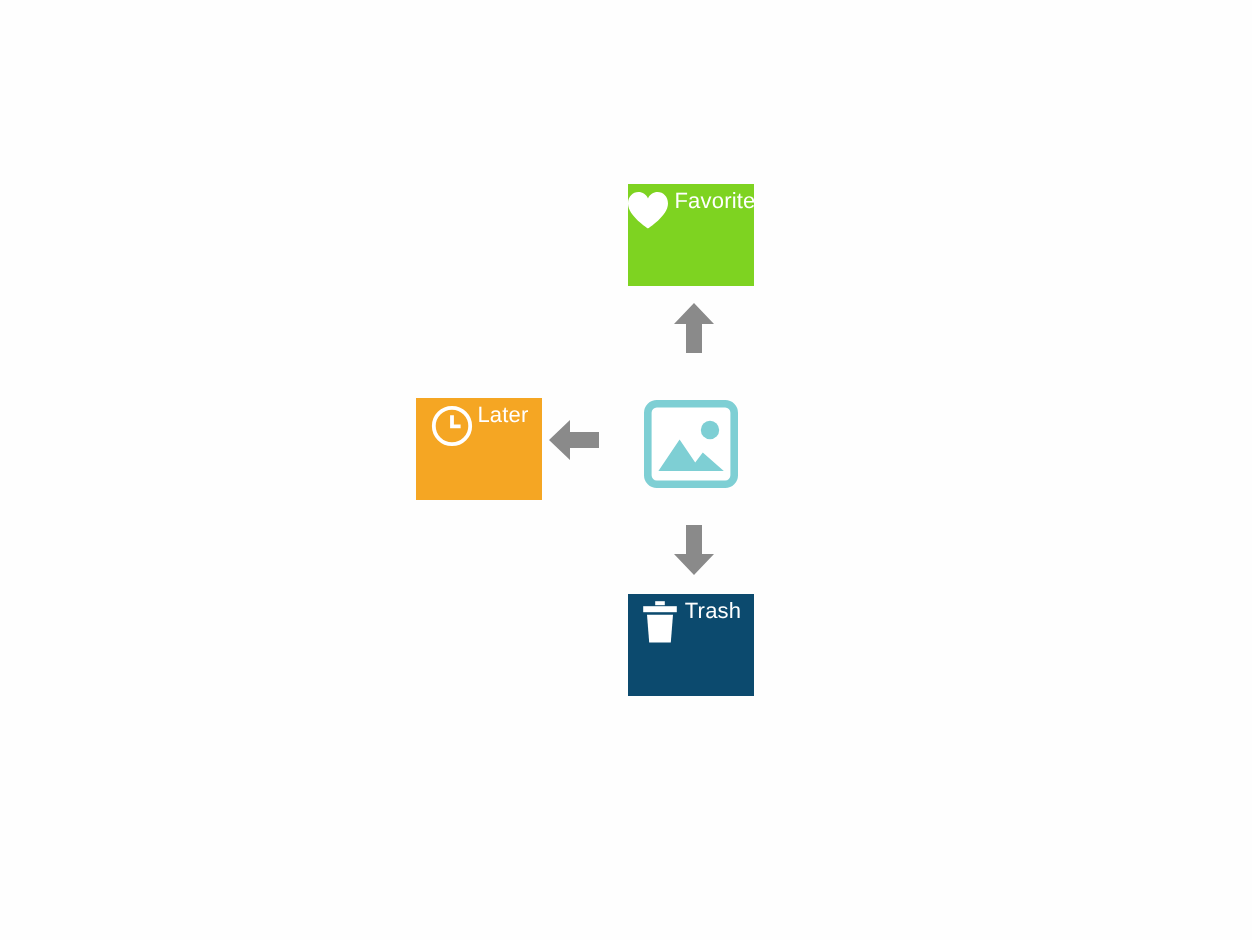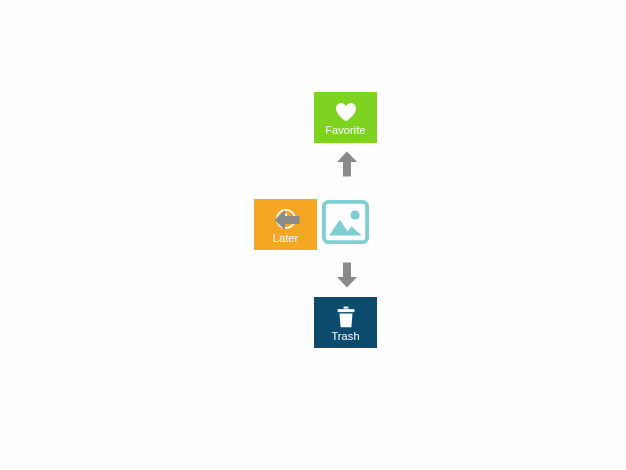--- a/index.html
+++ b/index.html
@@ -22,22 +22,21 @@
     background: #fefefe;
   }
 
   
   .tile {
     position: absolute;
     width: 63px;
     height: 51px;
     box-sizing: border-box;
     display: flex;
-    flex-direction: column;
-    align-items: center;
+    flex-direction: row;
     justify-content: center;
     gap: 2px;
     padding-top: 3px;
   }
   .tile .tile-label {
     color: #ffffff;
     font-size: 11px;
     line-height: 12px;
     font-weight: 400;
     letter-spacing: 0.1px;
@@ -50,21 +49,20 @@
 
   #tile-favorite {
     left: 314px;
     top: 92px;
     background: #7ed321;
   }
   #tile-later {
     left: 208px;
     top: 199px;
     background: #f5a623;
-    margin-left: 46px;
   }
   #tile-trash {
     left: 314px;
     top: 297px;
     background: #0c4a6e;
   }
 
   
   #photo-card {
     position: absolute;

